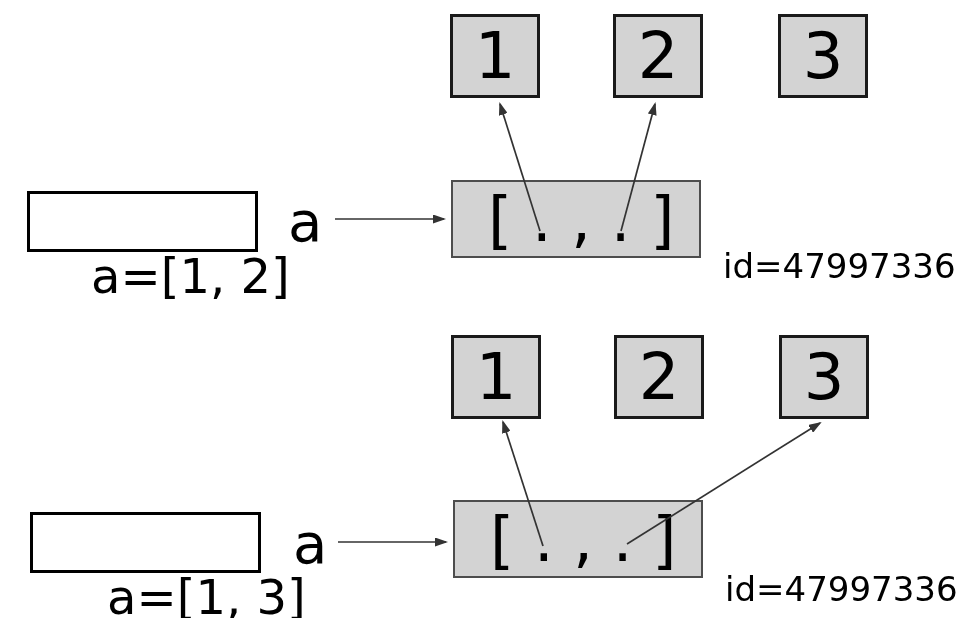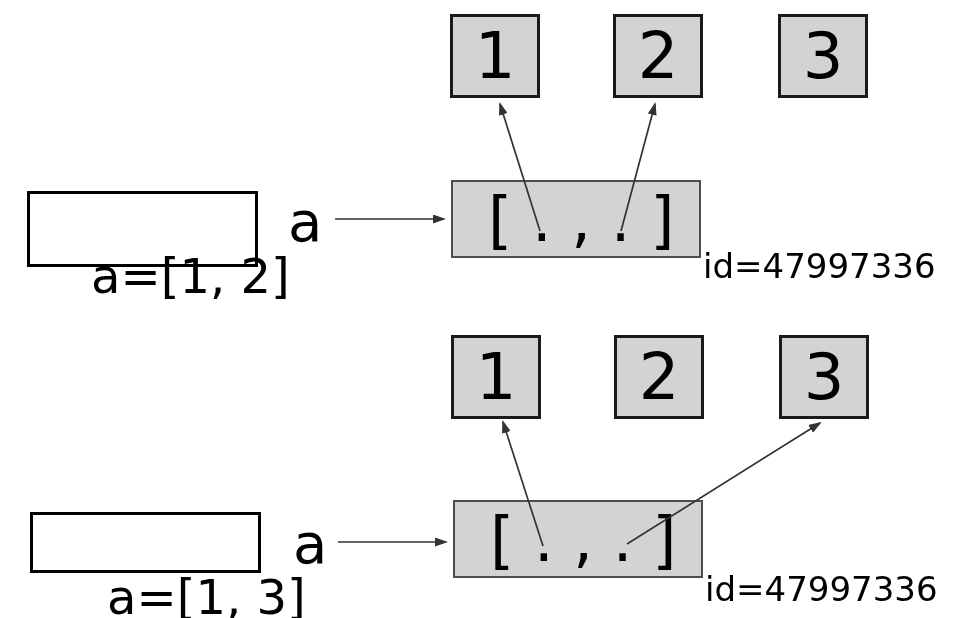--- a/index.html
+++ b/index.html
@@ -49,30 +49,31 @@
   .list-content{
     position:absolute;
     left:35px;top:7px;
     font-size:62px;
     line-height:1;
     white-space:pre;
   }
   .id-label{
     font-size:34px;
     line-height:1.1;
+    margin-left:20px;
   }
   svg.arrows{position:absolute;left:0;top:0;pointer-events:none;}
   .arrow-line{stroke:var(--arrow,#333);stroke-width:1.7;fill:none;}
   .arrow-head{fill:var(--arrow,#333);}
 </style>
 </head>
 <body>
 
 <div>
-  <div class="abs code-box" style="left:27px;top:191px;width:231px;height:76px;">
+  <div class="abs code-box" style="left:27px;top:191px;width:231px;height:61px;">
     <span>a=[1, 2]</span>
   </div>
 
   <div class="abs var-label" style="left:288px;top:194px;">a</div>
 
   <div class="abs object-box" style="left:450px;top:14px;">
     <span>1</span>
   </div>
   <div class="abs object-box" style="left:613px;top:14px;">
     <span>2</span>

